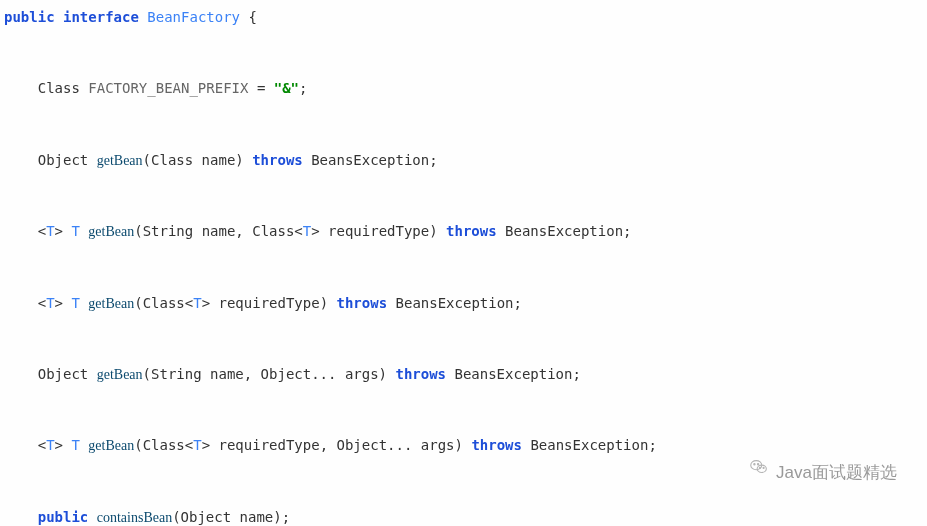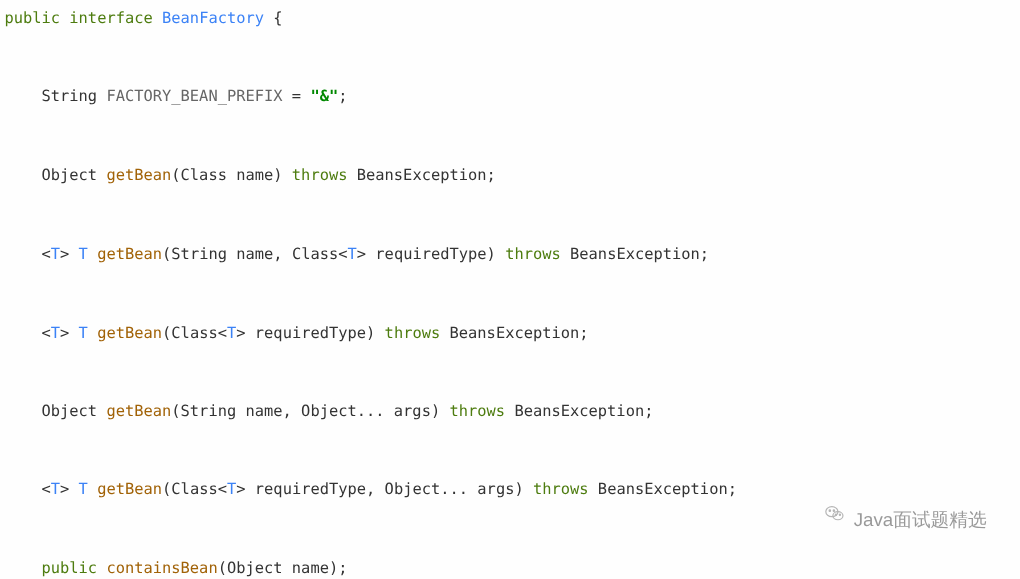--- a/index.html
+++ b/index.html
@@ -8,22 +8,22 @@
       font-size: 14px;
       line-height: 2.55;
       background: #fefefe;
       padding: 0 4px;
       white-space: pre;
       width: 927px;
       height: 526px;
       overflow: hidden;
       position: relative;
     }
-    .kw { color: #4d7c0f; font-weight: normal; }
-    .fn { color: #a16207; }
+    .kw { color: #1d4ed8; font-weight: bold; }
+    .fn { color: #0c4a6e; font-family: Liberation Serif, serif; }
     .ty { color: #3b82f6; }
     .str { color: #008800; font-weight: bold; }
     .fld { color: #666666; }
     .txt { color: #333333; }
     .highlight-line {
       background: #f5f5dc;
       display: inline-block;
       width: 100%;
     }
     .watermark {
@@ -38,21 +38,21 @@
       font-size: 17px;
       opacity: 0.85;
       font-weight: 400;
       white-space: nowrap;
     }
     .watermark svg { opacity: 0.85; }
   </style>
 </head>
 <body><span><span class="kw">public</span><span class="txt"> </span><span class="kw">interface</span><span class="txt"> </span><span class="ty">BeanFactory</span><span class="txt"> {</span></span>
 <span></span>
-<span><span class="txt">    String </span><span class="fld">FACTORY_BEAN_PREFIX</span><span class="txt"> = </span><span class="str">"&amp;"</span><span class="txt">;</span></span>
+<span><span class="txt">    Class </span><span class="fld">FACTORY_BEAN_PREFIX</span><span class="txt"> = </span><span class="str">"&amp;"</span><span class="txt">;</span></span>
 <span></span>
 <span><span class="txt">    Object </span><span class="fn">getBean</span><span class="txt">(Class name) </span><span class="kw">throws</span><span class="txt"> BeansException;</span></span>
 <span></span>
 <span><span class="txt">    &lt;</span><span class="ty">T</span><span class="txt">&gt; </span><span class="ty">T</span><span class="txt"> </span><span class="fn">getBean</span><span class="txt">(String name, Class&lt;</span><span class="ty">T</span><span class="txt">&gt; requiredType) </span><span class="kw">throws</span><span class="txt"> BeansException;</span></span>
 <span></span>
 <span><span class="txt">    &lt;</span><span class="ty">T</span><span class="txt">&gt; </span><span class="ty">T</span><span class="txt"> </span><span class="fn">getBean</span><span class="txt">(Class&lt;</span><span class="ty">T</span><span class="txt">&gt; requiredType) </span><span class="kw">throws</span><span class="txt"> BeansException;</span></span>
 <span></span>
 <span><span class="txt">    Object </span><span class="fn">getBean</span><span class="txt">(String name, Object... args) </span><span class="kw">throws</span><span class="txt"> BeansException;</span></span>
 <span></span>
 <span><span class="txt">    &lt;</span><span class="ty">T</span><span class="txt">&gt; </span><span class="ty">T</span><span class="txt"> </span><span class="fn">getBean</span><span class="txt">(Class&lt;</span><span class="ty">T</span><span class="txt">&gt; requiredType, Object... args) </span><span class="kw">throws</span><span class="txt"> BeansException;</span></span>

